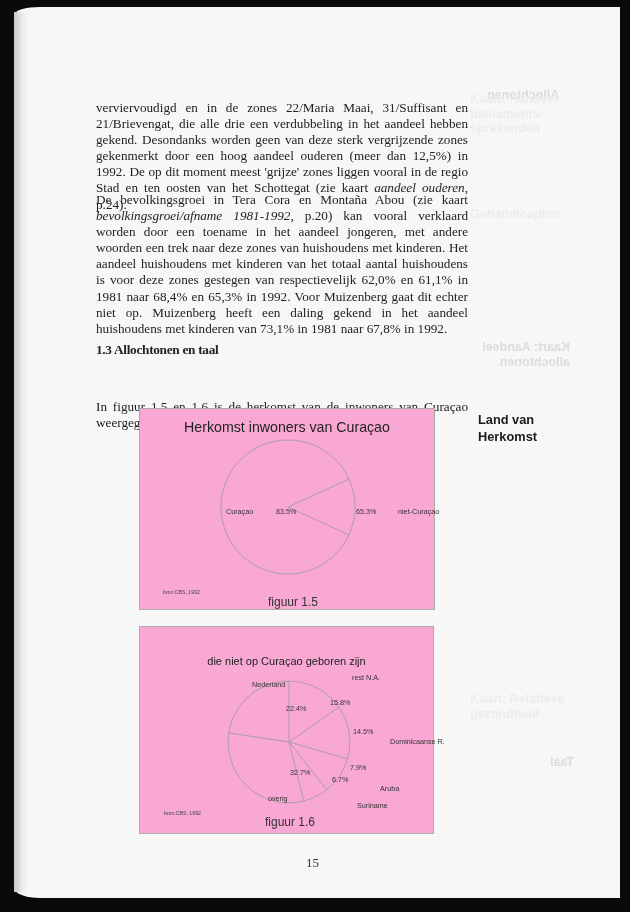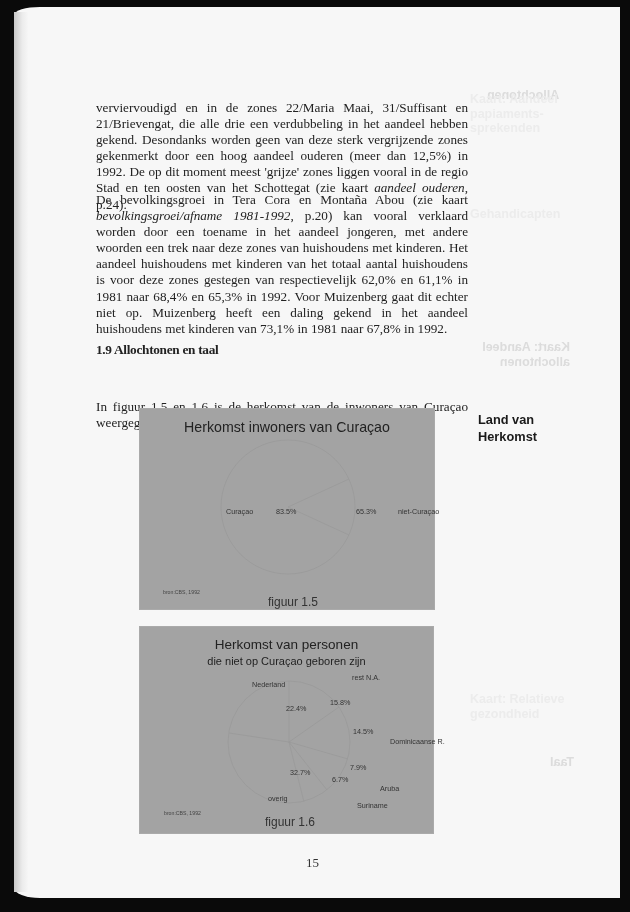--- a/index.html
+++ b/index.html
@@ -23,21 +23,21 @@
     .body-text p { text-align-last: left; }
     .p1 { top: 100px; }
     .p2 { top: 192px; }
     .h3 {
       position: absolute; left: 96px; top: 342px;
       font-family: "Liberation Serif", serif; font-weight: bold; font-size: 13.3px; color: #222;
       letter-spacing: -0.3px;
     }
     .p3 { top: 369px; margin-top: 30px; }
     .figure {
-      position: absolute; background: #a3a3a3; border: 1px solid #aaa;
+      position: absolute; background: #f9a8d4; border: 1px solid #aaa;
       font-family: "Liberation Sans", sans-serif; color: #333;
     }
     .fig1 { left: 139px; top: 408px; width: 296px; height: 202px; }
     .fig2 { left: 139px; top: 626px; width: 295px; height: 208px; }
     .fig-title { position: absolute; left: 0; width: 100%; text-align: center; color: #222; }
     .fig1 .fig-title { top: 10px; font-size: 14.2px; }
     .fig2 .t1 { top: 10px; font-size: 13.5px; }
     .fig2 .t2 { top: 28px; font-size: 11px; }
     .lbl { position: absolute; font-size: 7.2px; color: #333; white-space: nowrap; margin-left: 40px; }
     .src { position: absolute; font-size: 5.2px; color: #444; }
@@ -72,21 +72,21 @@
   <div class="ghost ghost-mirror" style="left:550px; top:755px;">Taal</div>
 
   <div class="body-text p1">
     <p><span>verviervoudigd en in de zones 22/Maria Maai, 31/Suffisant en 21/Brievengat, die alle drie een verdubbeling in het aandeel hebben gekend. Desondanks worden geen van deze sterk vergrijzende zones gekenmerkt door een hoog aandeel ouderen (meer dan 12,5%) in 1992. De op dit moment meest 'grijze' zones liggen vooral in de regio Stad en ten oosten van het Schottegat (zie kaart </span><i>aandeel ouderen</i><span>, p.24).</span></p>
   </div>
 
   <div class="body-text p2">
     <p><span>De bevolkingsgroei in Tera Cora en Montaña Abou (zie kaart </span><i>bevolkingsgroei/afname 1981-1992</i><span>, p.20) kan vooral verklaard worden door een toename in het aandeel jongeren, met andere woorden een trek naar deze zones van huishoudens met kinderen. Het aandeel huishoudens met kinderen van het totaal aantal huishoudens is voor deze zones gestegen van respectievelijk 62,0% en 61,1% in 1981 naar 68,4% en 65,3% in 1992. Voor Muizenberg gaat dit echter niet op. Muizenberg heeft een daling gekend in het aandeel huishoudens met kinderen van 73,1% in 1981 naar 67,8% in 1992.</span></p>
   </div>
 
-  <div class="h3">1.9 Allochtonen en taal</div>
+  <div class="h3">1.3 Allochtonen en taal</div>
 
   <div class="body-text p3">
     <p>In figuur 1.5 en 1.6 is de herkomst van de inwoners van Curaçao weergegeven.</p>
   </div>
 
   <div class="margin-note" style="left:478px; top:411px; width:90px;">Land van Herkomst</div>
 
   <div class="figure fig1">
     <div class="fig-title">Herkomst inwoners van Curaçao</div>
     <svg class="pie" style="left:78px; top:28px;" width="140" height="140" viewBox="0 0 140 140">
@@ -96,21 +96,20 @@
     </svg>
     <div class="lbl" style="left:46px; top:98px;">Curaçao</div>
     <div class="lbl" style="left:96px; top:98px;">83.5%</div>
     <div class="lbl" style="left:176px; top:98px;">65.3%</div>
     <div class="lbl" style="left:218px; top:98px;">niet-Curaçao</div>
     <div class="src" style="left:23px; top:180px;">bron:CBS, 1992</div>
     <div class="cap" style="left:128px; top:186px;">figuur 1.5</div>
   </div>
 
   <div class="figure fig2">
-    <div class="fig-title t1">Herkomst van personen</div>
     <div class="fig-title t2">die niet op Curaçao geboren zijn</div>
     <svg class="pie" style="left:86px; top:52px;" width="126" height="126" viewBox="0 0 126 126">
       <circle cx="63" cy="63" r="61" fill="none" stroke="#999" stroke-width="0.8"></circle>
       <line x1="63" y1="63" x2="63" y2="2" stroke="#999" stroke-width="0.8"></line>
       <line x1="63" y1="63" x2="113" y2="28" stroke="#999" stroke-width="0.8"></line>
       <line x1="63" y1="63" x2="122" y2="80" stroke="#999" stroke-width="0.8"></line>
       <line x1="63" y1="63" x2="101" y2="111" stroke="#999" stroke-width="0.8"></line>
       <line x1="63" y1="63" x2="78" y2="123" stroke="#999" stroke-width="0.8"></line>
       <line x1="63" y1="63" x2="3" y2="54" stroke="#999" stroke-width="0.8"></line>
     </svg>

